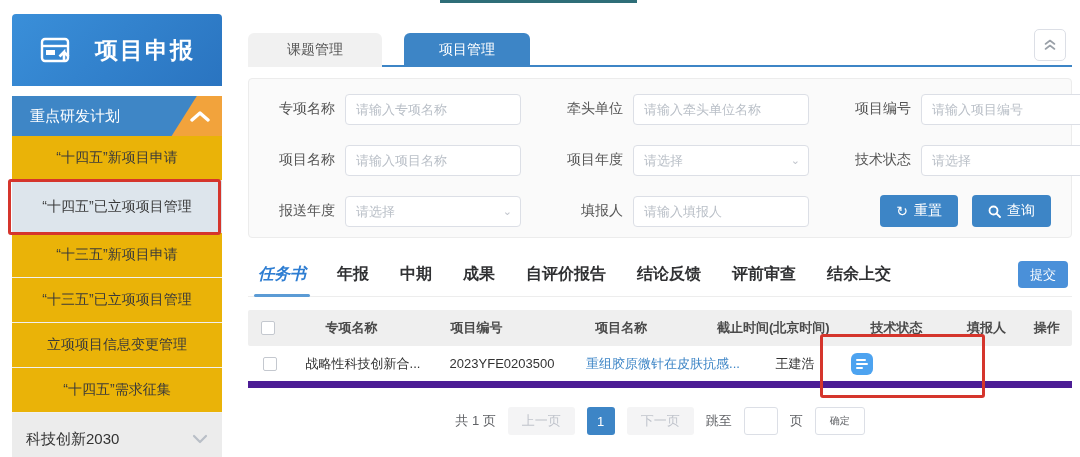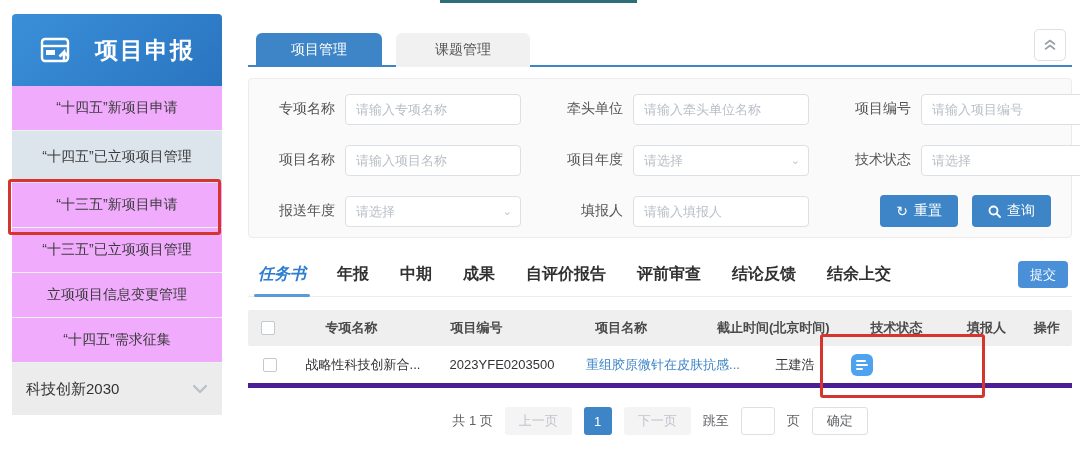--- a/index.html
+++ b/index.html
@@ -13,21 +13,21 @@
   .side-logo { height:72px; background:linear-gradient(135deg,#3a8fd9,#2a74c0); border-radius:4px 4px 0 0;
                display:flex; align-items:center; justify-content:center; gap:20px; }
   .side-logo .logo-text { color:#fff; font-size:23px; font-weight:bold; letter-spacing:2px; }
   .side-section { position:relative; height:40px; margin-top:10px; background:#3e86c6; display:flex; align-items:center; overflow:hidden; }
   .side-section .sec-label { color:#fff; font-size:15px; padding-left:18px; }
   .side-section .corner { position:absolute; right:0; top:0; width:56px; height:100%; background:#f2a33c;
                           clip-path:polygon(55% 0, 100% 0, 100% 100%, 10% 100%); }
   .side-section .chev-up { position:absolute; right:12px; top:50%; transform:translateY(-50%); }
   .side-menu { }
   .menu-item { height:45px; display:flex; align-items:center; justify-content:center;
-               font-size:14px; color:#3a3a3a; border-bottom:1px solid #f0f0f0; cursor:pointer; background:#f0abfc; }
+               font-size:14px; color:#3a3a3a; border-bottom:1px solid #f0f0f0; cursor:pointer; background:#eab308; }
   .menu-item.selected { background:#dde5ec; height:52px; border-bottom:none; }
   .side-footer { height:52px; background:#ececec; display:flex; align-items:center; font-size:15px; color:#333;
                  padding:0 14px; justify-content:space-between; }
 
   
   .main { position:absolute; left:248px; top:0; width:824px; height:457px; }
 
   .tabbar { position:absolute; left:0; top:33px; width:100%; height:34px; border-bottom:2px solid #3d85c6; display:flex; gap:14px; }
   .tab { width:126px; height:34px; display:flex; align-items:center; justify-content:center; font-size:14px;
          border-radius:6px 6px 0 0; cursor:pointer; }
@@ -60,21 +60,21 @@
   .subtab:first-child { margin-left:10px;font-style:italic; }
   .subtab.active { color:#2d7dd2; }
   .subtab.active::after { content:""; position:absolute; left:-4px; right:-4px; bottom:0; height:3px; background:#5b9bd5; border-radius:2px; }
   .submit-btn { margin-left:auto; margin-right:4px; height:27px; padding:0 12px; background:#4a90d9; color:#fff;
                 border:none; border-radius:4px; font-size:13px; cursor:pointer; }
 
   
   .tbl { position:absolute; left:0; top:310px; width:100%; }
   .tr { display:flex; align-items:center; }
   .thead { background:#efefef; height:36px; font-weight:bold; color:#4a4a4a; font-size:13px; border-radius:2px; }
-  .trow { height:42px; font-size:13px; color:#333; border-bottom:5px solid #4c1d95; background:#fff; }
+  .trow { height:42px; font-size:13px; color:#333; border-bottom:7px solid #4c1d95; background:#fff; }
   .td { display:flex; align-items:center; justify-content:center; text-align:center; white-space:nowrap; overflow:hidden; }
   .c-check { width:44px; }
   .c-special { width:142px; }
   .c-code { width:136px; }
   .c-name { width:186px; }
   .c-deadline { width:152px; }
   .c-status { width:122px; }
   .c-reporter { width:78px; }
   .c-op { width:56px; }
   .checkbox { width:14px; height:14px; border:1px solid #c4c8cf; border-radius:2px; background:#fff; cursor:pointer; }
@@ -88,21 +88,21 @@
 
   
   .pager { position:absolute; left:0; top:400px; width:100%; height:42px; display:flex; align-items:center;
            justify-content:center; gap:12px; font-size:13px; color:#606266; }
   .pg-btn { height:28px; padding:0 14px; background:#f4f4f5; color:#c0c4cc; border-radius:3px; display:flex;
             align-items:center; font-size:13px; cursor:pointer; }
   .pg-num { width:28px; height:28px; background:#3d85c6; color:#fff; border-radius:3px; display:flex;
             align-items:center; justify-content:center; font-size:13px; cursor:pointer; }
   .pg-input { width:34px; height:28px; border:1px solid #dcdfe6; border-radius:3px; background:#fff; }
   .pg-confirm { height:28px; padding:0 14px; background:#fff; border:1px solid #dcdfe6; border-radius:3px;
-                color:#606266; font-size:13px; cursor:pointer; }
+                color:#606266; font-size:10px; cursor:pointer; }
 
   
   .red-box { position:absolute; border:3px solid #d5352c; border-radius:3px; pointer-events:none; z-index:50; }
   .red-box.rb1 { left:8px; top:179px; width:213px; height:56px; }
   .red-box.rb2 { left:820px; top:334px; width:165px; height:64px; }
 
   svg { display:block; }
 </style>
 </head>
 <body>
@@ -115,20 +115,29 @@
       <svg width="36" height="32" viewBox="0 0 36 32">
         <rect x="3" y="5" width="26" height="22" rx="3" fill="none" stroke="#fff" stroke-width="2.4"></rect>
         <line x1="3" y1="12" x2="29" y2="12" stroke="#fff" stroke-width="2.4"></line>
         <rect x="7" y="16" width="9" height="5" fill="#fff"></rect>
         <path d="M25 28 L25 18 L20.5 22.5 M25 18 L29.5 22.5" fill="none" stroke="#fff" stroke-width="2.6"></path>
       </svg>
     </span>
     <span class="logo-text">项目申报</span>
   </div>
 
+  <div class="side-section">
+    <span class="sec-label">重点研发计划</span>
+    <span class="corner"></span>
+    <span class="chev-up">
+      <svg width="20" height="12" viewBox="0 0 20 12">
+          <path d="M2 10 L10 3 L18 10" fill="none" stroke="#fff" stroke-width="3.4" stroke-linecap="round" stroke-linejoin="round"></path>
+        </svg>
+    </span>
+  </div>
 
   <div class="side-menu">
     <div class="menu-item">“十四五”新项目申请</div>
     <div class="menu-item selected">“十四五”已立项项目管理</div>
     <div class="menu-item">“十三五”新项目申请</div>
     <div class="menu-item">“十三五”已立项项目管理</div>
     <div class="menu-item">立项项目信息变更管理</div>
     <div class="menu-item">“十四五”需求征集</div>
   </div>
 
@@ -138,22 +147,22 @@
       <svg width="16" height="10" viewBox="0 0 16 10">
           <path d="M2 2 L8 8 L14 2" fill="none" stroke="#b9bfc7" stroke-width="2.2" stroke-linecap="round" stroke-linejoin="round"></path>
         </svg>
     </span>
   </div>
 </div>
 
 <div class="main">
 
   <div class="tabbar">
+    <div class="tab inactive">课题管理</div>
     <div class="tab active">项目管理</div>
-    <div class="tab inactive">课题管理</div>
     <div class="collapse-btn">
       <span>
         <svg width="14" height="14" viewBox="0 0 14 14">
           <path d="M2.5 6 L7 2.5 L11.5 6" fill="none" stroke="#9aa0a8" stroke-width="1.6" stroke-linecap="round" stroke-linejoin="round"></path>
           <path d="M2.5 11 L7 7.5 L11.5 11" fill="none" stroke="#9aa0a8" stroke-width="1.6" stroke-linecap="round" stroke-linejoin="round"></path>
         </svg>
       </span>
     </div>
   </div>
 
@@ -223,22 +232,22 @@
       </div>
     </div>
   </div>
 
   <div class="subtabs">
     <div class="subtab active">任务书</div>
     <div class="subtab">年报</div>
     <div class="subtab">中期</div>
     <div class="subtab">成果</div>
     <div class="subtab">自评价报告</div>
+    <div class="subtab">结论反馈</div>
     <div class="subtab">评前审查</div>
-    <div class="subtab">结论反馈</div>
     <div class="subtab">结余上交</div>
     <button class="submit-btn">提交</button>
   </div>
 
   <div class="tbl">
     <div class="tr thead">
       <div class="td c-check">
           <span class="checkbox"></span>
         </div>
       <div class="td c-special">专项名称</div>

